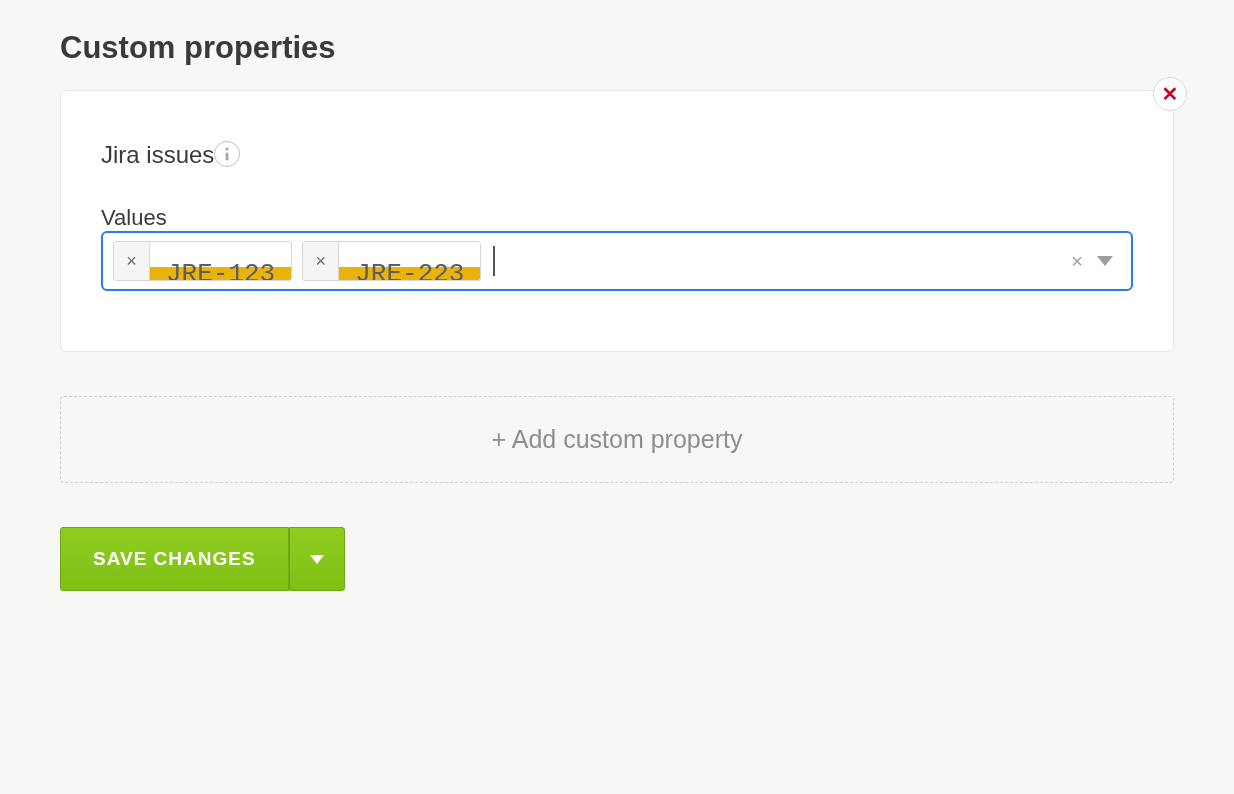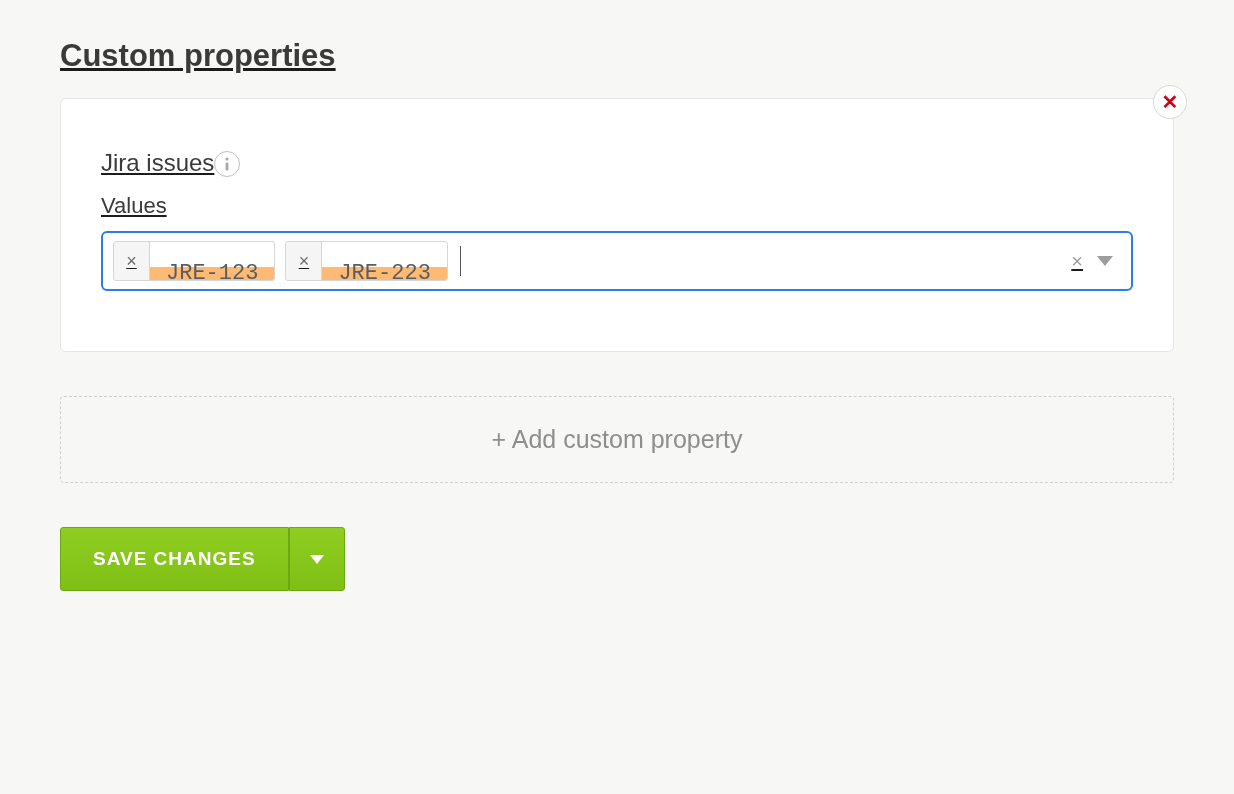--- a/index.html
+++ b/index.html
@@ -6,22 +6,21 @@
   html, body {
     margin: 0;
     padding: 0;
     width: 1234px;
     height: 794px;
     background: #f7f7f6;
     font-family: -apple-system, BlinkMacSystemFont, "Segoe UI", Helvetica, Arial, sans-serif;
     color: #1c1c1c;
   }
   .page {
-    padding: 38px 60px 30px 60px;
-    text-decoration: underline;
+    padding: 30px 60px 30px 60px;
   }
   h2.title {
     font-size: 31px;
     font-weight: 600;
     color: #3a3a3a;
     margin: 0 0 24px 0;
   }
   p.desc {
     font-size: 24px;
     color: #6f6f6f;
@@ -53,44 +52,43 @@
     align-items: center;
     justify-content: center;
     cursor: pointer;
     font-size: 20px;
     font-weight: 700;
     color: #d0021b;
     line-height: 1;
   }
   .card-title-row {
     display: flex;
-    align-items: flex-end;
+    align-items: flex-start;
     gap: 0;
-    margin-bottom: 16px;
+    margin-bottom: 36px;
   }
   .card-title {
     font-size: 24px;
     color: #3a3a3a;
   }
   .info-circle {
     width: 26px;
     height: 26px;
     border: 1.5px solid #bfbfbf;
     border-radius: 50%;
     display: flex;
     align-items: center;
     justify-content: center;
     color: #a8a8a8;
     cursor: default;
   }
   .info-circle svg { display:block; }
   .field-label {
     font-size: 22px;
     color: #3a3a3a;
-    margin-bottom: 12px;
   }
   .tag-input {
     border: 2px solid #2b7de9;
     border-radius: 6px;
     padding: 8px 10px;
     display: flex;
     align-items: center;
     gap: 10px;
     min-height: 56px;
   }
@@ -108,26 +106,26 @@
     border-right: 1px solid #d6d6d6;
     width: 36px;
     display: flex;
     align-items: center;
     justify-content: center;
     color: #6a6a6a;
     font-size: 18px;
     cursor: pointer;
   }
   .tag .tag-label {
-    background: #fdba74;
+    background: #eab308;
     color: #5d5d5d;
     padding: 0 16px;
     display: flex;
     align-items: center;
-    font-size: 22px;
+    font-size: 26px;
     font-family: "SFMono-Regular", Consolas, "Liberation Mono", Menlo, monospace;
     margin-top: 25px;
   }
   .cursor-bar {
     width: 1.5px;
     height: 30px;
     background: #555;
     margin-left: 2px;
   }
   .tag-input-spacer { flex: 1; }

